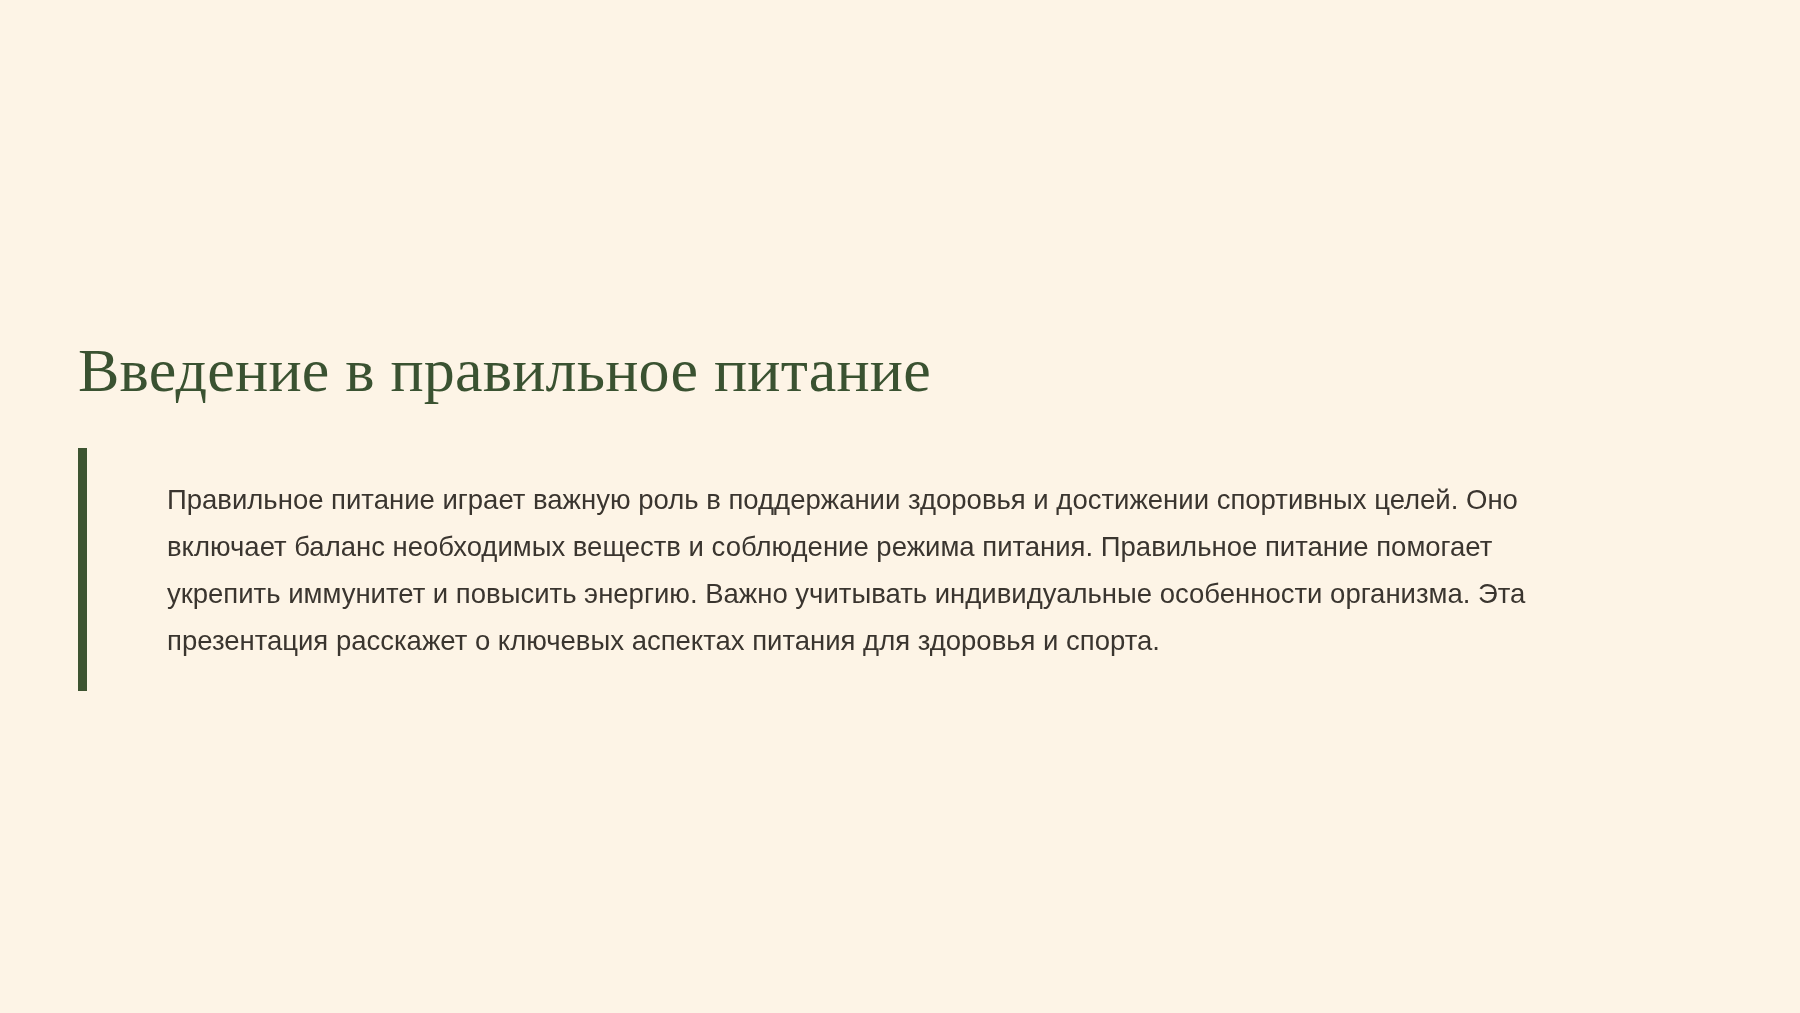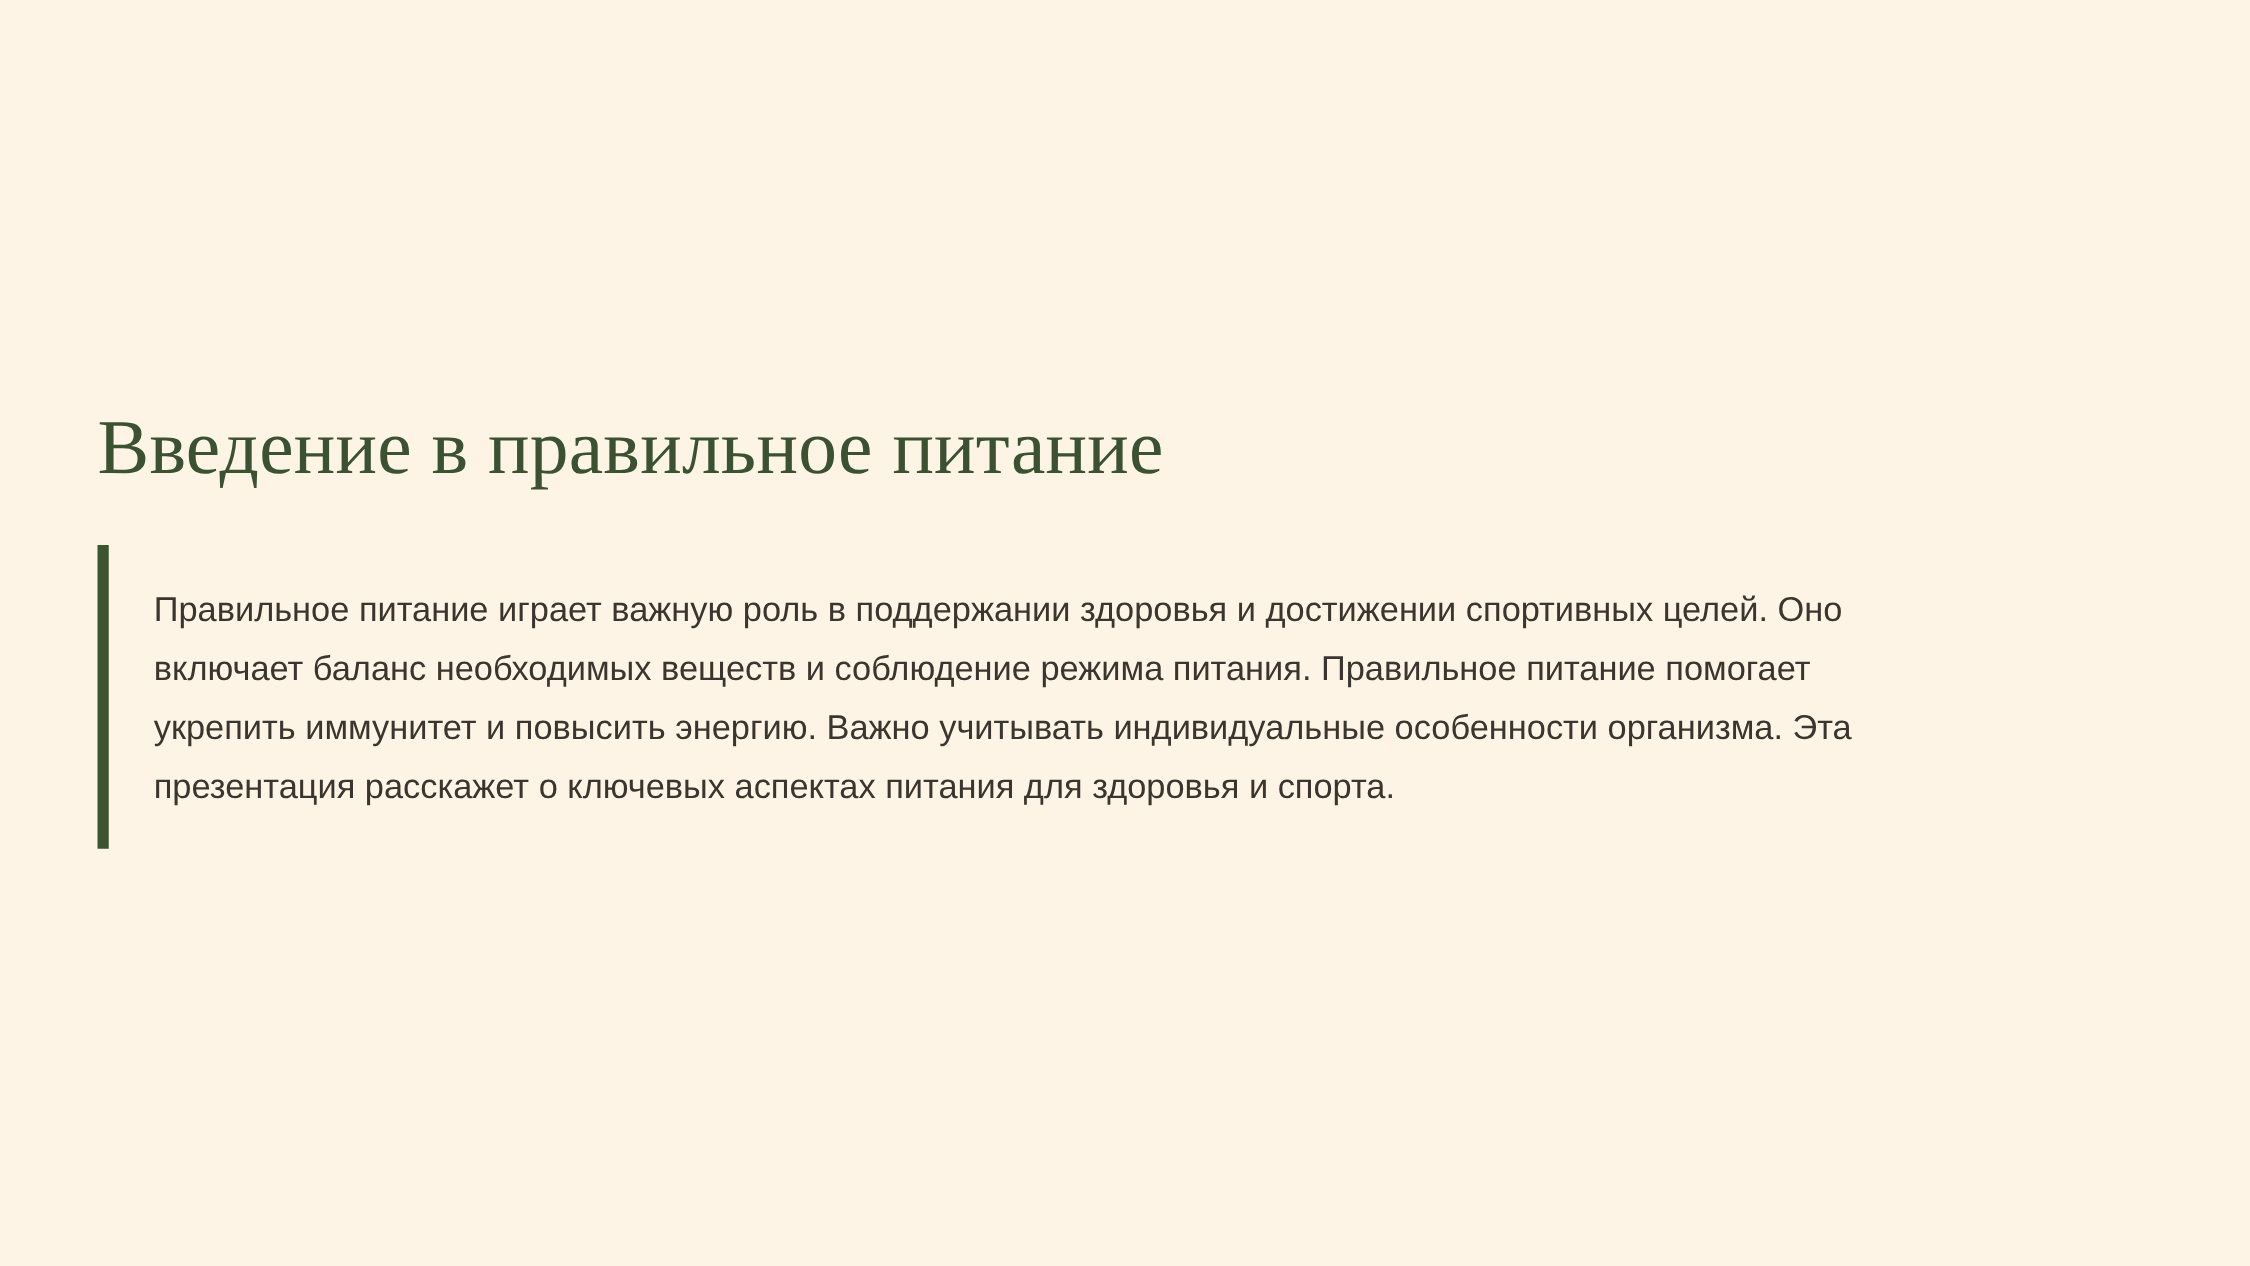--- a/index.html
+++ b/index.html
@@ -18,39 +18,40 @@
     position: relative;
     width: 1800px;
     height: 1013px;
     background: #fdf4e6;
     box-sizing: border-box;
   }
 
   .slide-content {
     position: absolute;
     left: 78px;
-    top: 324px;
+    top: 336px;
     width: 1620px;
   }
 
   .slide-title {
     font-family: "Liberation Serif", "DejaVu Serif", serif;
     font-size: 62px;
     line-height: 1.1;
     font-weight: 400;
     color: #3a5231;
     letter-spacing: 0.2px;
     margin: 0 0 44px 0;
     white-space: nowrap;
   }
 
   .body-block {
     position: relative;
     display: flex;
     align-items: stretch;
+    gap: 44px;
   }
 
   .accent-bar {
     flex: 0 0 auto;
     width: 9px;
     background: #3d5431;
     border-radius: 0;
   }
 
   .body-text {

